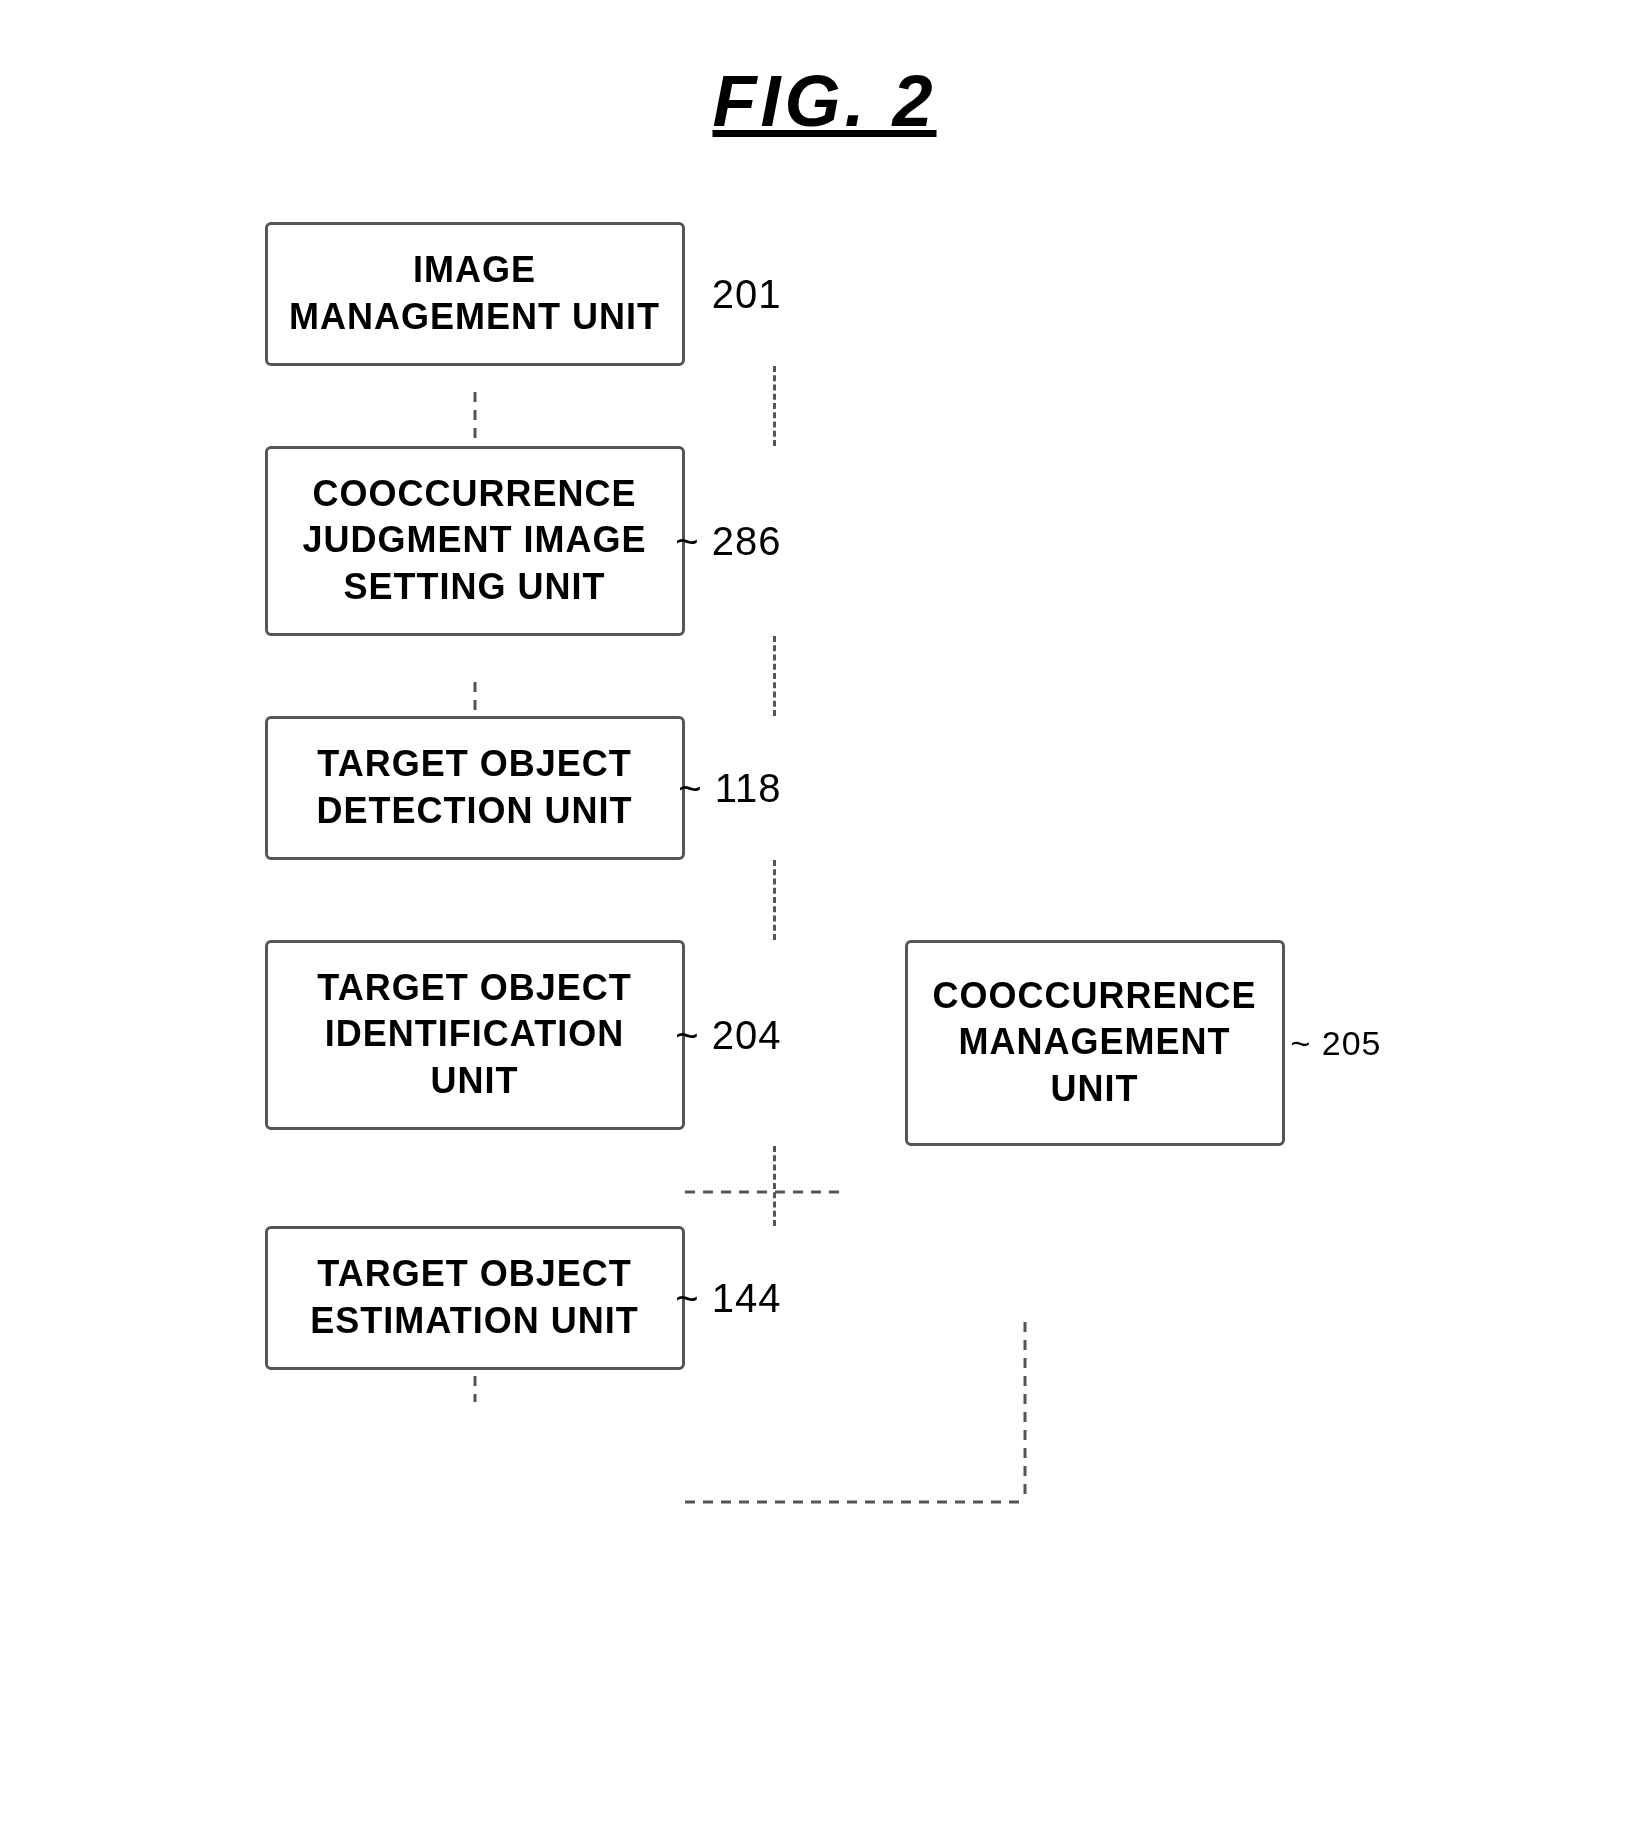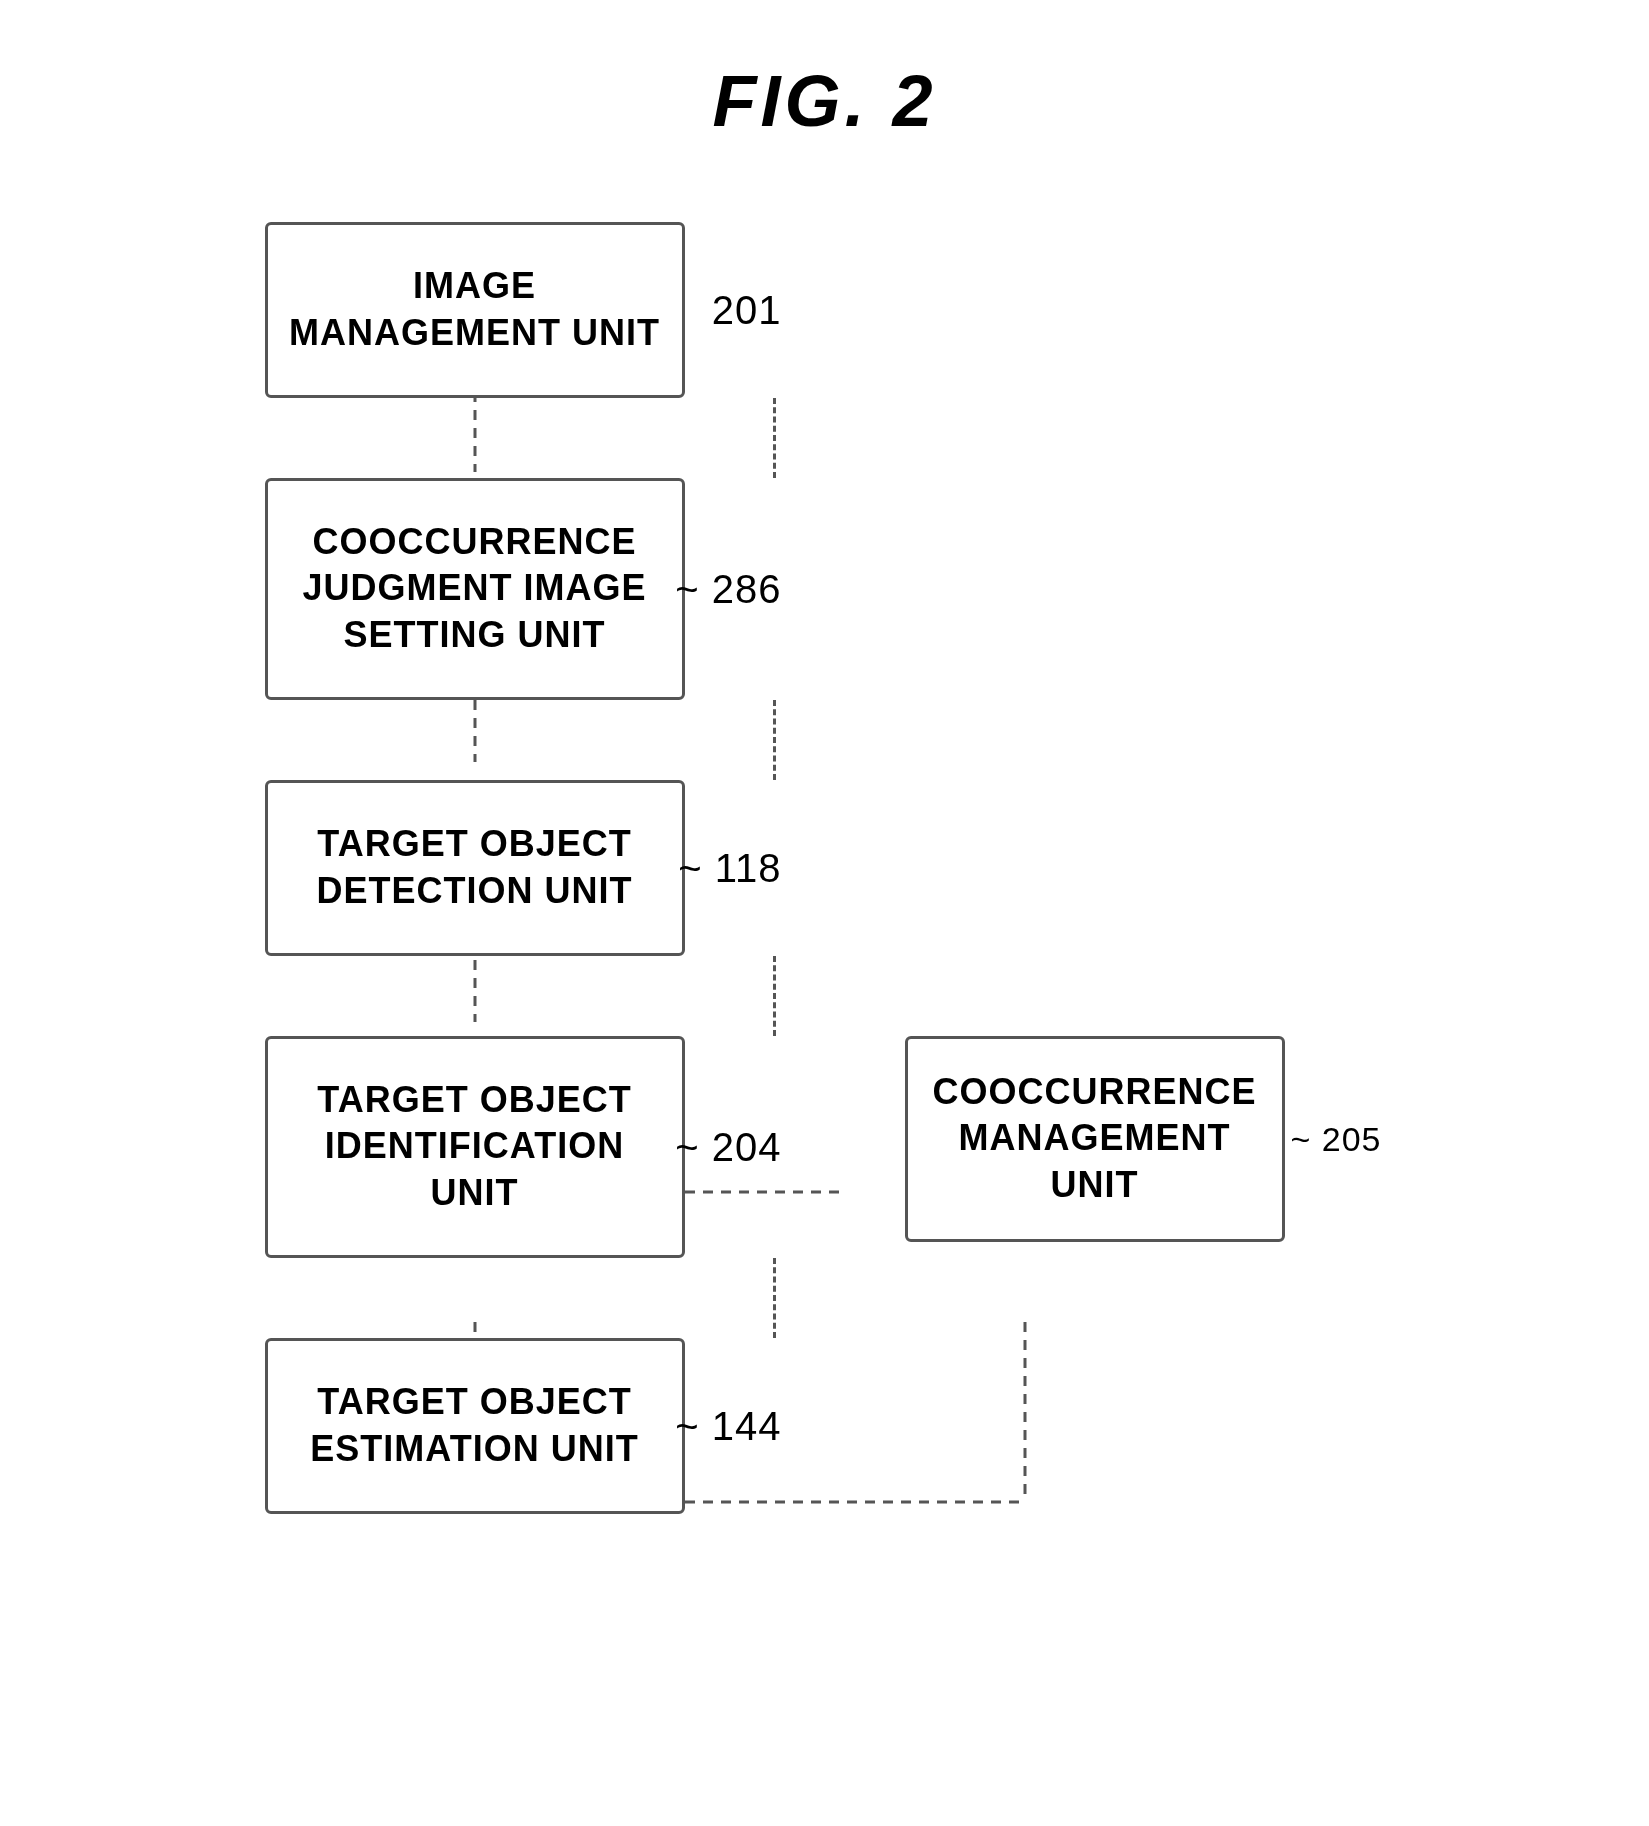--- a/index.html
+++ b/index.html
@@ -19,20 +19,21 @@
       padding-top: 60px;
     }
 
     .figure-title {
       font-size: 72px;
       font-weight: 900;
       font-family: 'Arial Black', Arial, sans-serif;
       letter-spacing: 4px;
       margin-bottom: 80px;
       font-style: italic;
+      text-decoration: underline;
     }
 
     .diagram-container {
       display: flex;
       flex-direction: column;
       align-items: flex-start;
       position: relative;
       margin-left: -100px;
     }
 
@@ -40,21 +41,21 @@
       display: flex;
       flex-direction: row;
       align-items: center;
       gap: 60px;
     }
 
     .unit-box {
       border: 3px solid #555;
       border-radius: 6px;
       width: 420px;
-      padding: 38px 20px;
+      padding: 22px 20px;
       text-align: center;
       font-size: 36px;
       font-weight: bold;
       letter-spacing: 1px;
       line-height: 1.3;
       background: #ffffff;
       position: relative;
     }
 
     .unit-box-side {

